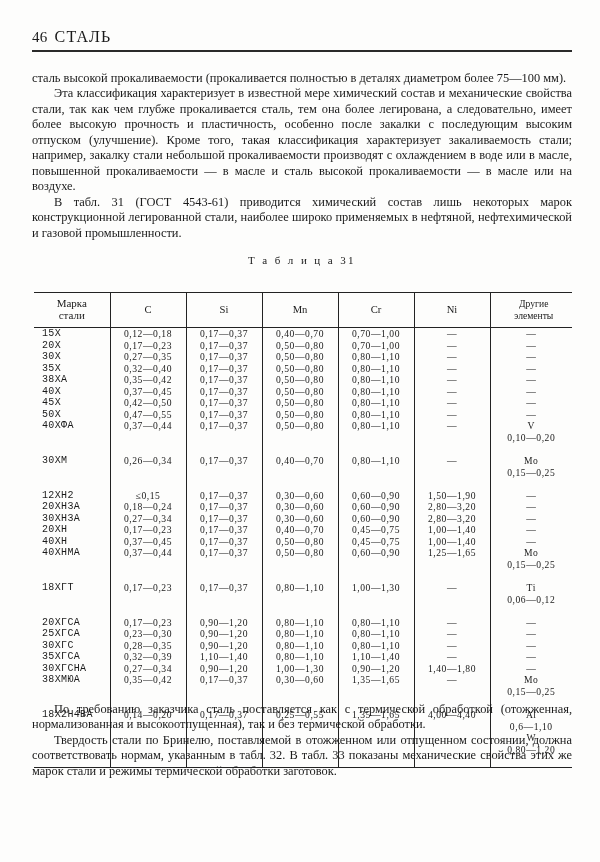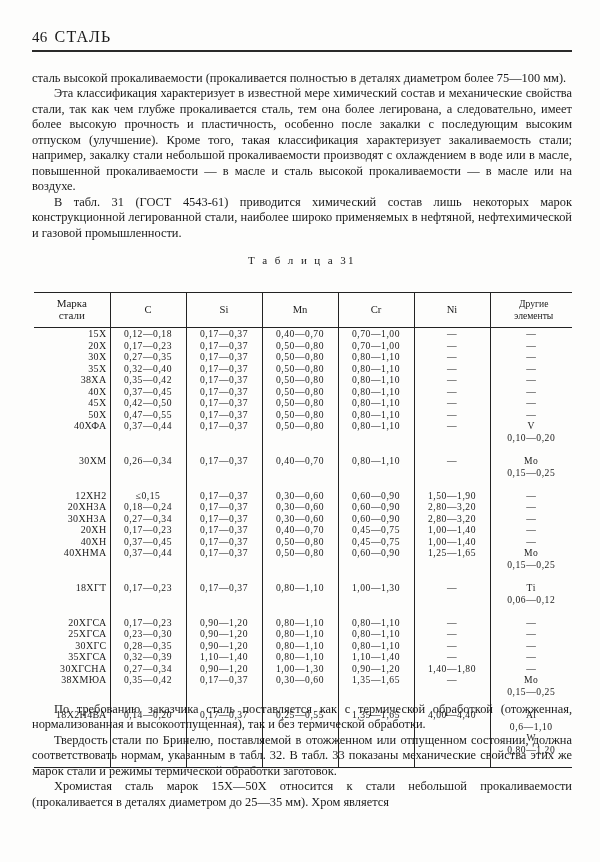--- a/index.html
+++ b/index.html
@@ -142,24 +142,25 @@
   .cellwrap {
     padding: 0 3px;
   }
   .cellwrap .ln {
     height: 11.55px;
     line-height: 11.55px;
     white-space: nowrap;
     letter-spacing: 0.55px;
   }
   .cellwrap.grade .ln {
-    text-align: right;
+    text-align: left;
     padding-left: 5px;
     letter-spacing: 0.35px;
     font-size: 10px;
+    font-family: Liberation Mono, monospace;
   }
   .cellwrap.num .ln,
   .cellwrap.other .ln {
     text-align: center;
   }
   .cellwrap .ln.sp {  }
 
   
   [data-bind]:empty::after { content: ""; }
 </style>
@@ -670,16 +671,15 @@
             </td>
           </tr>
         </tbody>
     </table>
     <div class="rule-bot"></div>
   </div>
 
   <div class="body-block" id="para-bottom">
     <p data-bind="paragraphs_bottom.0">По требованию заказчика сталь поставляется как с термической обработкой (отожженная, нормализованная и высокоотпущенная), так и без термической обработки.</p>
     <p data-bind="paragraphs_bottom.1">Твердость стали по Бринелю, поставляемой в отожженном или отпущенном состоянии, должна соответствовать нормам, указанным в табл. 32. В табл. 33 показаны механические свойства этих же марок стали и режимы термической обработки заготовок.</p>
-    <p data-bind="paragraphs_bottom.2">Хромистая сталь марок 15Х—50Х относится к стали небольшой прокаливаемости (прокаливается в деталях диаметром до 25—35 мм). Хром является</p>
   </div>
 
 </div>
 
 </body></html>

